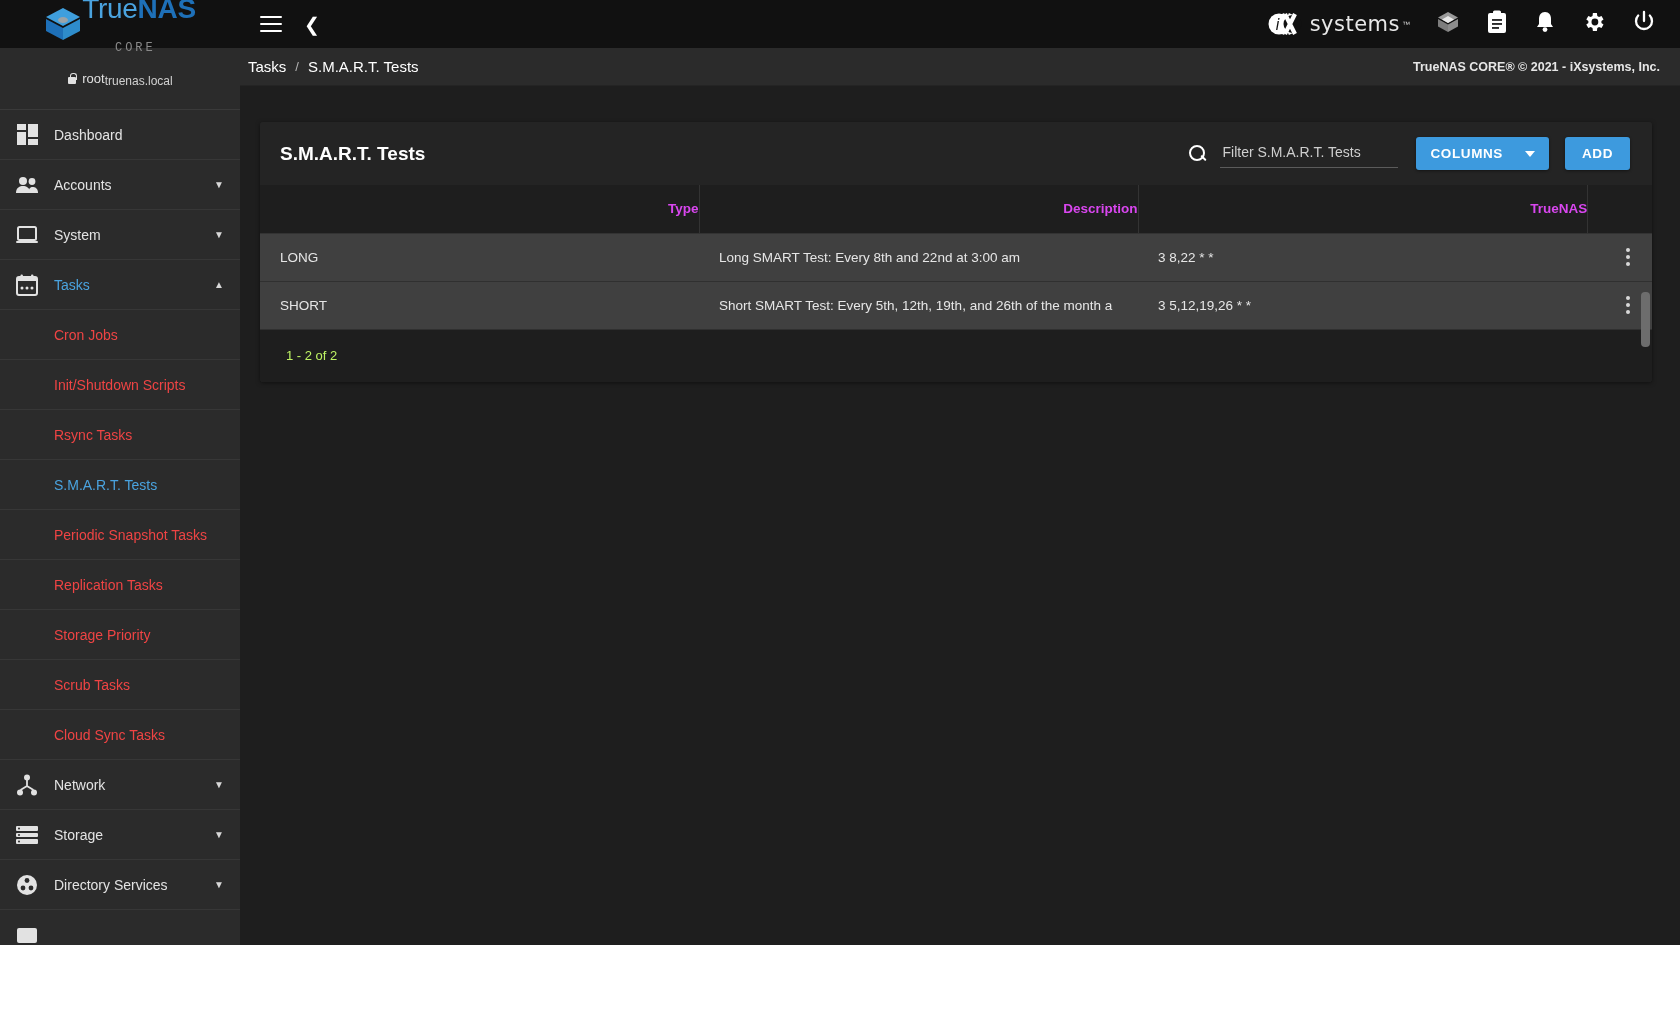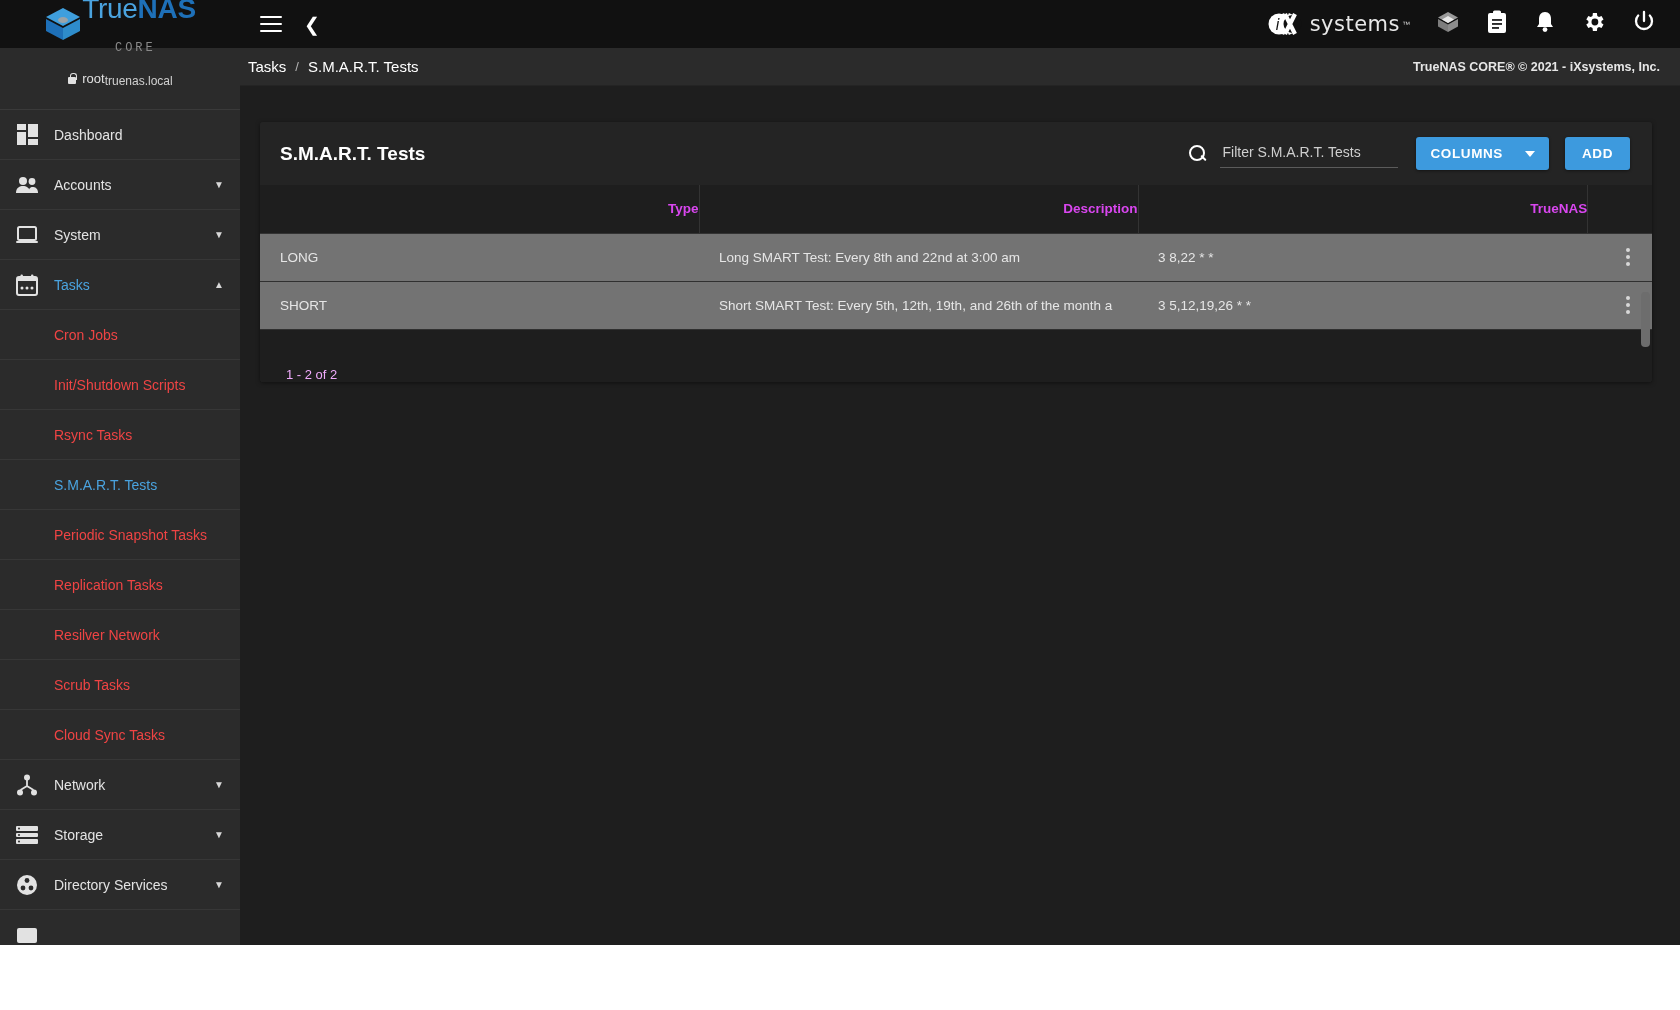--- a/index.html
+++ b/index.html
@@ -199,37 +199,37 @@
     text-align: right; font-size: 13.5px; color: #d946ef; font-weight: bold;
     padding-left: 20px;
     border-bottom: 1px solid #333333;
     border-right: 1px solid #333333;
   }
   table.grid thead th:last-child { border-right: none; }
   table.grid tbody td {
     height: 48px; font-size: 13.5px; color: #e6e6e6;
     padding-left: 20px;
     border-bottom: 1px solid #303030;
-    background: #737373;
+    background: #404040;
     white-space: nowrap; overflow: hidden; text-overflow: clip;
   }
   .col-type { width: 410px; }
   .col-desc { width: 410px; }
   .col-sched { width: 420px; }
   .col-act { width: 60px; }
   .kebab {
     display: flex; flex-direction: column; align-items: center; gap: 3px;
     cursor: pointer; padding-right: 4px;
   }
   .kebab i { width: 4px; height: 4px; border-radius: 50%; background: #d8d8d8; display:block; }
   .paginator {
     height: 52px; background: #1e1e1e;
-    display: flex; align-items: flex-end;
+    display: flex; align-items: center;
     padding-left: 26px;
-    font-size: 13px; color: #f0abfc;
+    font-size: 13px; color: #bef264;
   }
   .v-scroll {
     position: absolute; right: 2px; top: 170px;
     width: 9px; height: 55px; background: #6d6d6d; border-radius: 4px;
   }
   .page-bottom {
     position: absolute; top: 945px; left: 0;
     width: 1680px; height: 65px; background: #ffffff;
   }
 </style>
@@ -400,21 +400,21 @@
     <div class="nav-sub active">
       <span class="lbl">S.M.A.R.T. Tests</span>
     </div>
     <div class="nav-sub">
       <span class="lbl">Periodic Snapshot Tasks</span>
     </div>
     <div class="nav-sub">
       <span class="lbl">Replication Tasks</span>
     </div>
     <div class="nav-sub">
-      <span class="lbl">Resilver Network</span>
+      <span class="lbl">Storage Priority</span>
     </div>
     <div class="nav-sub">
       <span class="lbl">Scrub Tasks</span>
     </div>
     <div class="nav-sub">
       <span class="lbl">Cloud Sync Tasks</span>
     </div>
 
     <div class="nav-item">
       <span class="ic">

